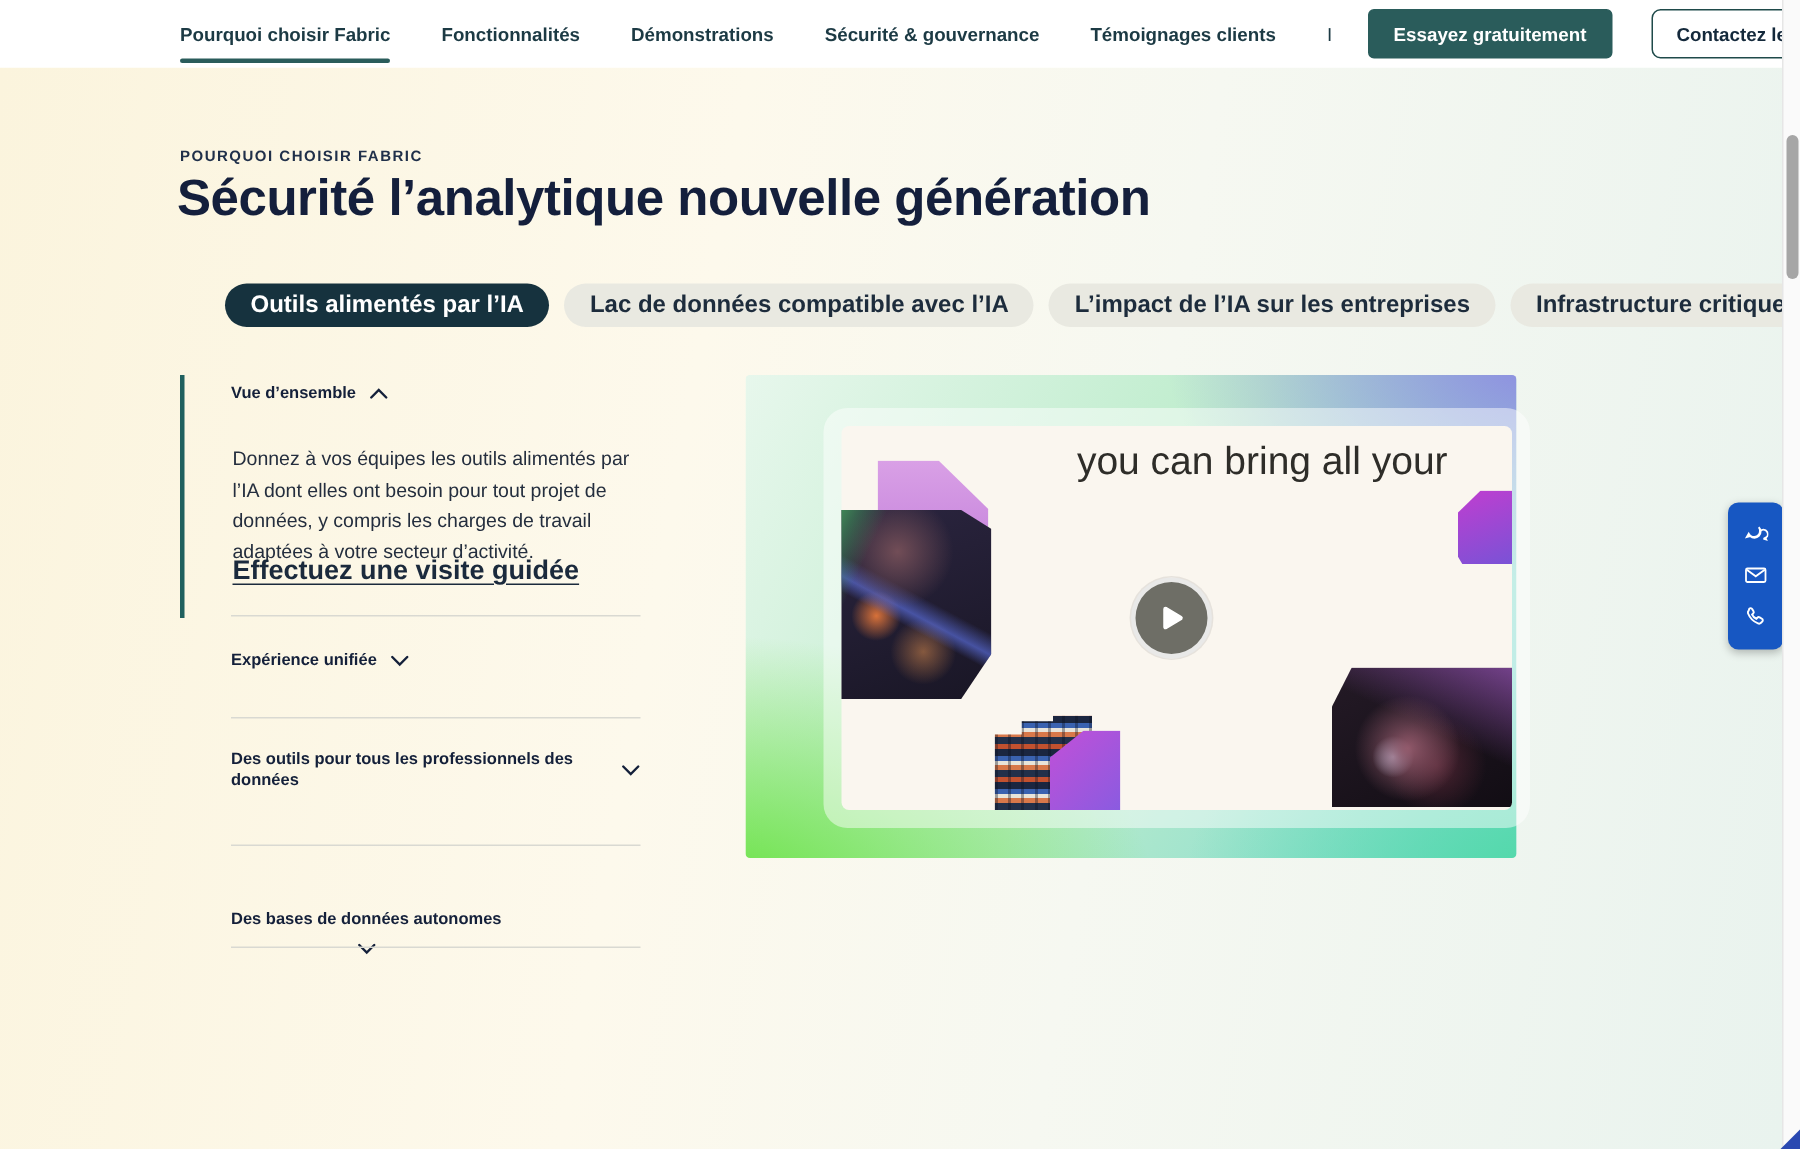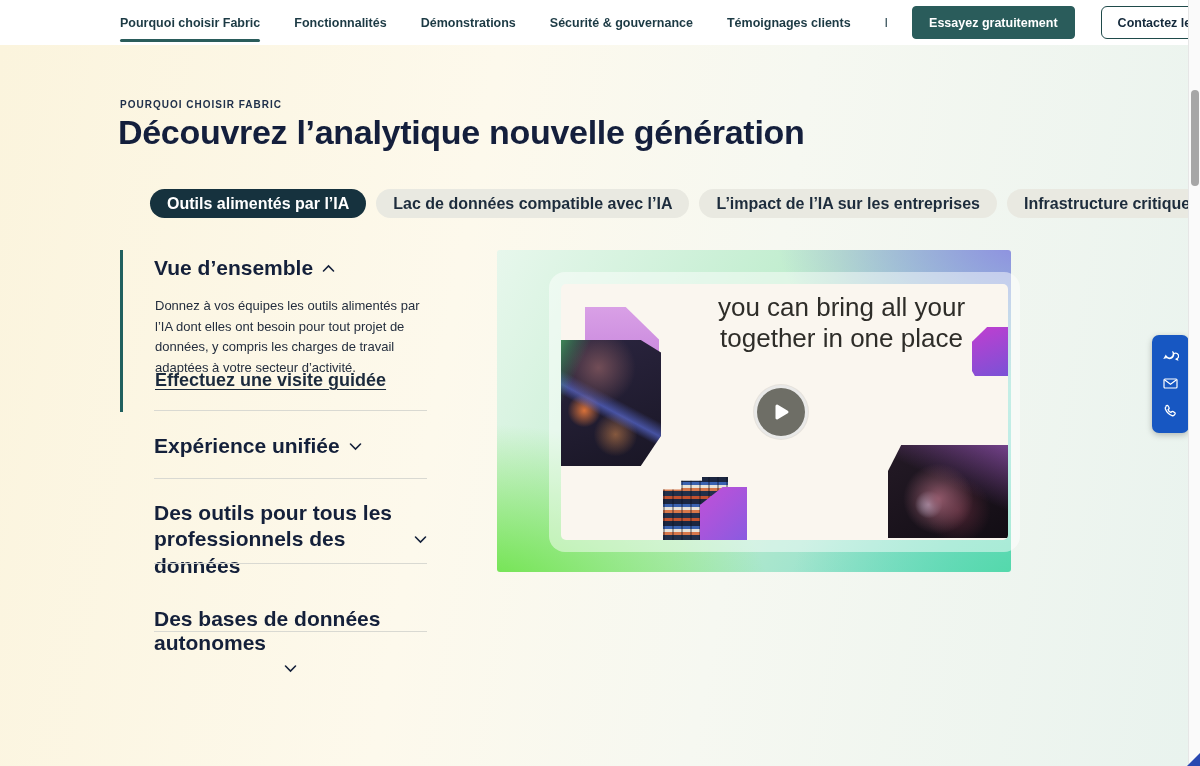--- a/index.html
+++ b/index.html
@@ -57,21 +57,21 @@
     font-size:16px; font-weight:700; background:#e9e9e1; color:#1d2c3c; cursor:pointer;
     white-space:nowrap;
   }
   .pill.active { background:#16323e; color:#ffffff; }
 
   
   .accordion { position:absolute; left:154px; top:205px; width:273px; height:400px; }
   .accent-bar { position:absolute; left:-34px; top:0; width:3px; height:162px; background:#20605e; }
   .acc-title {
     position:absolute; left:0; display:flex; align-items:center; gap:9px;
-    font-size:21px; font-weight:700; color:#14203a; cursor:pointer;
+    font-size:11px; font-weight:700; color:#14203a; cursor:pointer;
   }
   .acc-title.wide { width:273px; justify-content:space-between; line-height:1.25; }
   .acc-body {
     position:absolute; left:1px; top:46px; width:271px;
     font-size:13px; line-height:1.58; color:#242e3e;
   }
   .acc-link {
     position:absolute; left:1px; top:120px;
     font-size:18px; font-weight:700; color:#1b2a3c;
     text-decoration:underline; text-underline-offset:3px; cursor:pointer;
@@ -200,21 +200,21 @@
   <div class="nav-item slim">
     <span>I</span>
   </div>
   <button class="nav-btn primary">Essayez gratuitement</button>
   <button class="nav-btn secondary">Contactez le service commercial</button>
 </header>
 
 <main class="main">
 
   <div class="eyebrow">POURQUOI CHOISIR FABRIC</div>
-  <h1 class="h1">Découvrez l’analytique nouvelle génération</h1>
+  <h1 class="h1">Sécurité l’analytique nouvelle génération</h1>
 
   <div class="pills">
     <div class="pill active">Outils alimentés par l’IA</div>
     <div class="pill">Lac de données compatible avec l’IA</div>
     <div class="pill">L’impact de l’IA sur les entreprises</div>
     <div class="pill">Infrastructure critique</div>
   </div>
 
   <div class="accordion">
     <div class="accent-bar"></div>
@@ -258,21 +258,20 @@
     <div class="frame">
       <div class="card">
         <div class="shape shape-lilac"></div>
         <div class="shape photo-left"></div>
         <div class="shape collage"></div>
         <div class="shape shape-purple-bottom"></div>
         <div class="shape shape-purple-right"></div>
         <div class="shape photo-woman"></div>
         <div class="caption">
           <div>you can bring all your</div>
-          <div>together in one place</div>
         </div>
         <div class="play">
           <svg width="20" height="20" viewBox="0 0 20 20">
               <path d="M6 4 L16 10 L6 16 Z" fill="#ffffff" stroke="#ffffff" stroke-width="3" stroke-linejoin="round"></path>
             </svg>
         </div>
       </div>
     </div>
   </div>
 </main>

